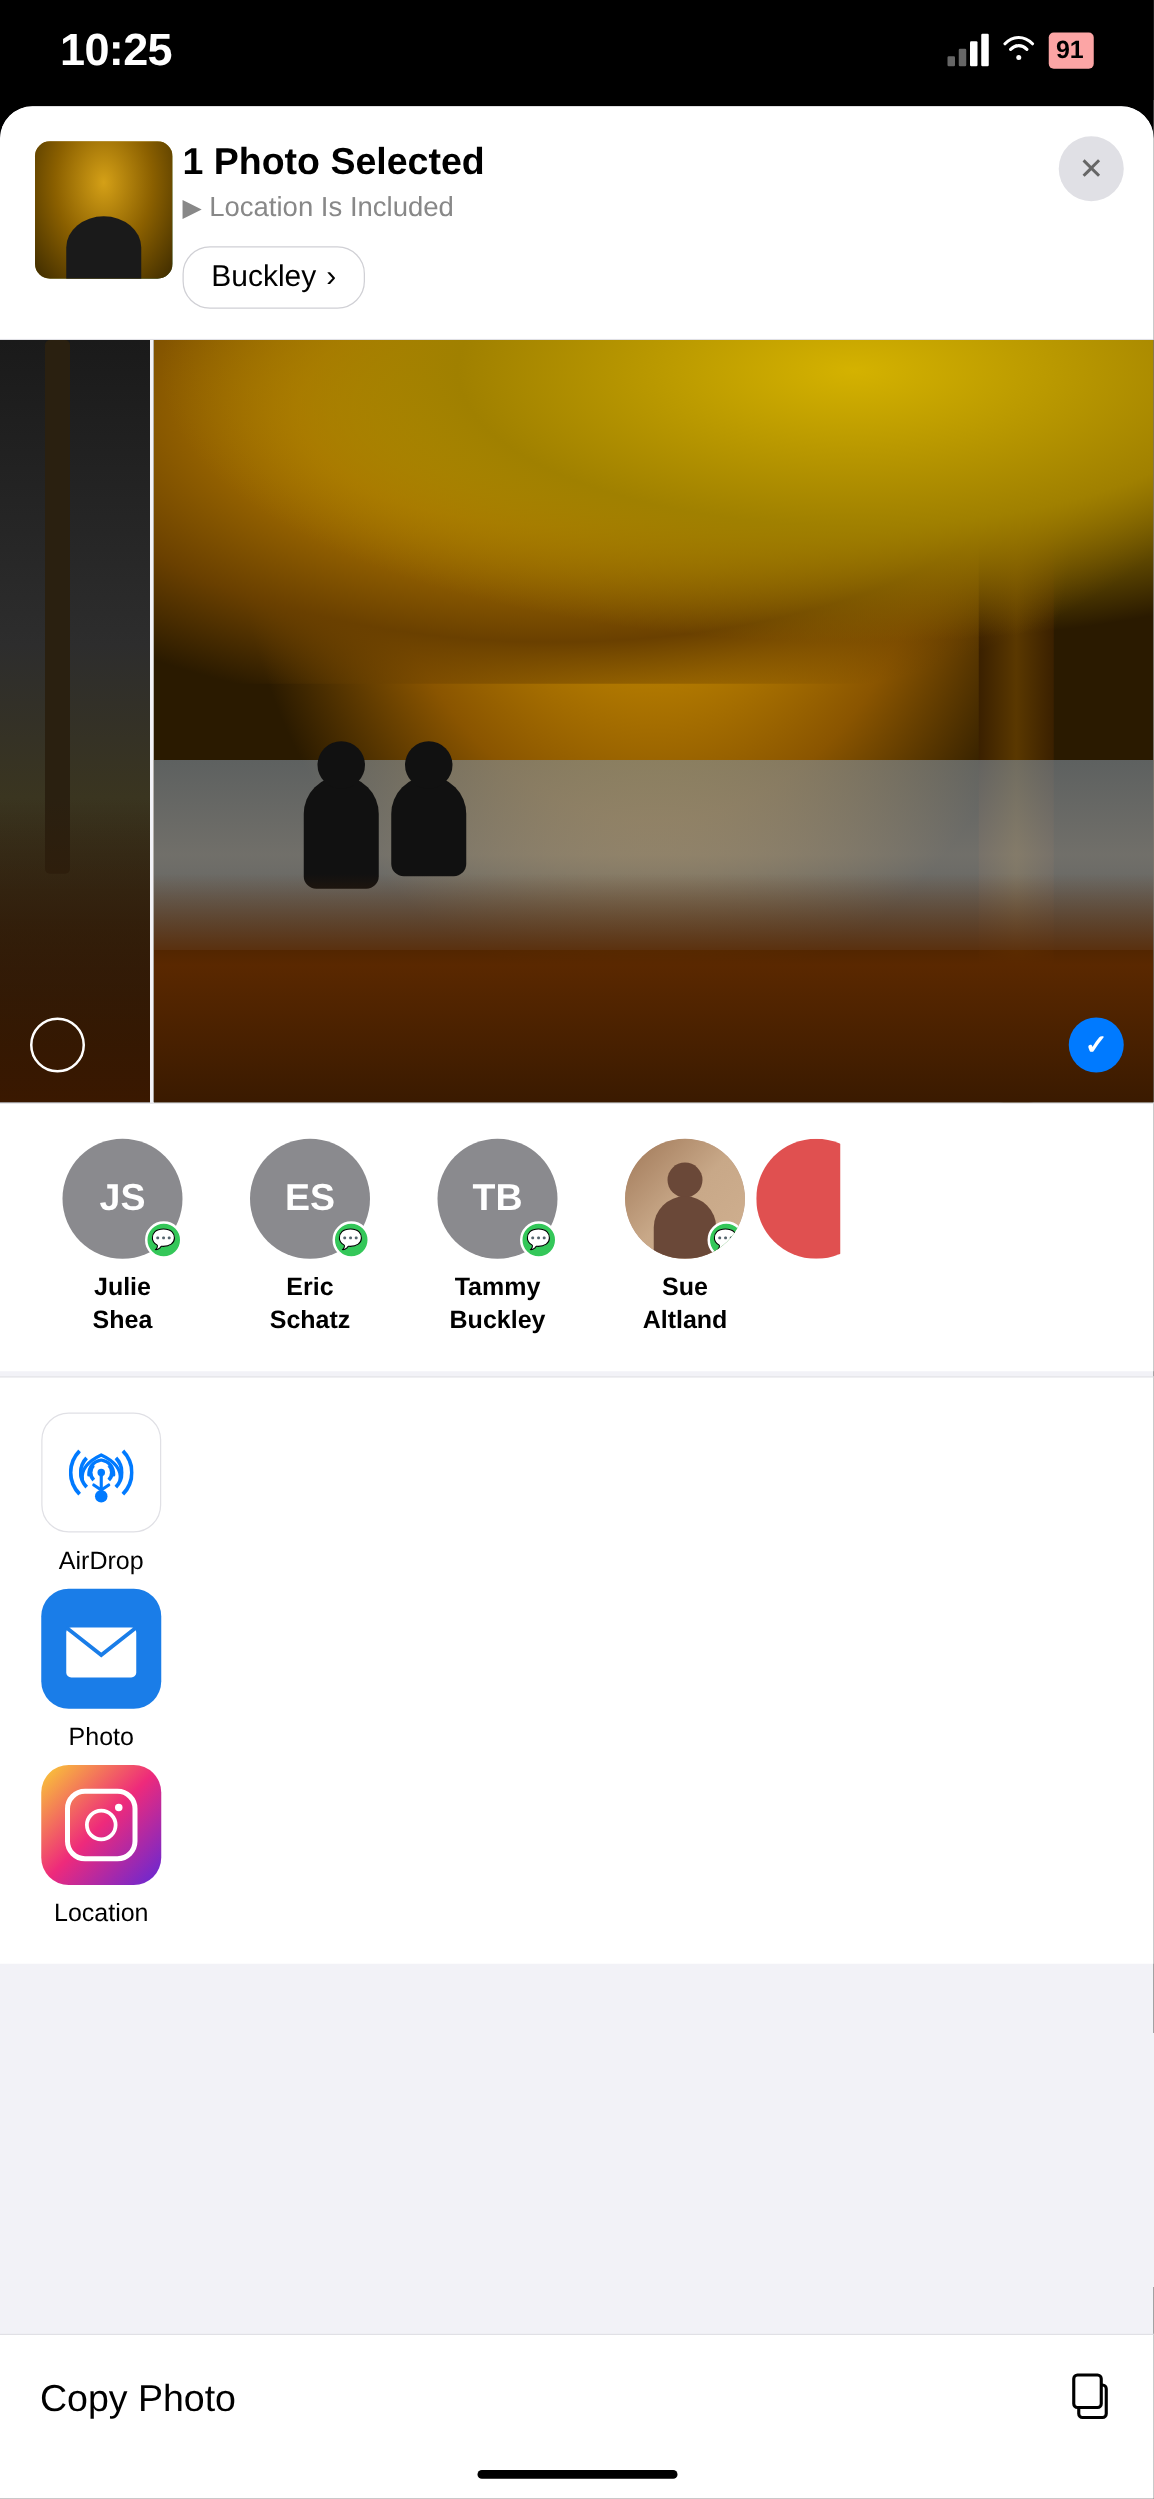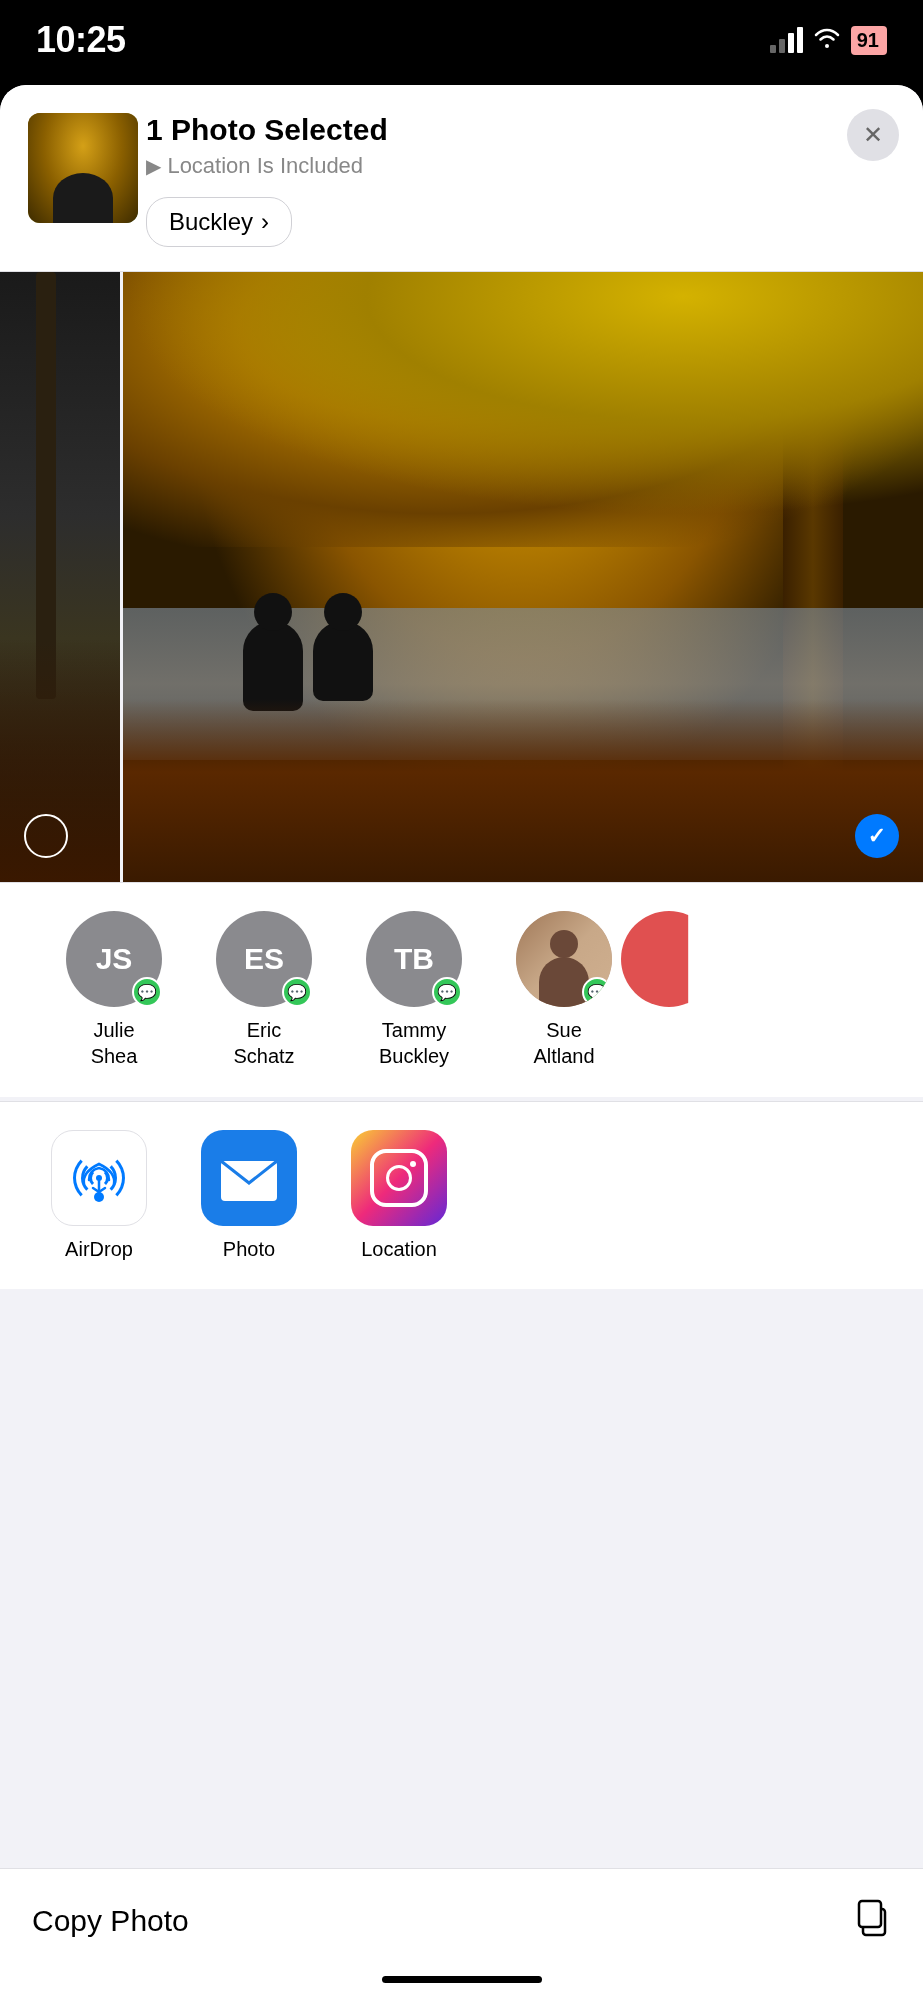--- a/index.html
+++ b/index.html
@@ -14,21 +14,21 @@
     }
 
     
     .status-bar {
       width: 100%;
       height: 80px;
       background: #000;
       display: flex;
       align-items: center;
       justify-content: space-between;
-      padding: 0 36px;
+      padding: 0 48px;
       position: relative;
       z-index: 10;
     }
     .status-time {
       color: #fff;
       font-size: 36px;
       font-weight: 600;
       letter-spacing: -0.5px;
     }
     .status-icons {
@@ -293,21 +293,21 @@
       border-top: 1px solid #e0e0e5;
       overflow-x: auto;
       overflow-y: hidden;
       white-space: nowrap;
       scrollbar-width: none;
     }
     .contacts-section::-webkit-scrollbar { display: none; }
     .contacts-row {
       display: flex;
       gap: 10px;
-      padding: 0 44px;
+      padding: 0 28px;
     }
     .contact-item {
       display: flex;
       flex-direction: column;
       align-items: center;
       gap: 10px;
       flex-shrink: 0;
       width: 140px;
       cursor: pointer;
     }
@@ -344,21 +344,21 @@
     .message-badge-icon {
       color: #fff;
       font-size: 16px;
     }
     .contact-name {
       font-size: 20px;
       color: #000;
       text-align: center;
       white-space: normal;
       line-height: 1.3;
-      font-weight: 400;
+      font-weight: 700;
     }
     .contact-avatar-photo {
       width: 100%;
       height: 100%;
       background: linear-gradient(135deg, #a07858 0%, #c8a888 50%, #d0b090 100%);
       position: relative;
       border-radius: 50%;
     }
     .person-silhouette {
       position: absolute;
@@ -402,21 +402,22 @@
       margin-top: 4px;
       overflow-x: auto;
       overflow-y: hidden;
       white-space: nowrap;
       scrollbar-width: none;
     }
     .apps-section::-webkit-scrollbar { display: none; }
     .apps-row {
       display: flex;
       gap: 10px;
-      padding: 0 29px;
+      padding: 0 11px;
+      flex-direction: column;
     }
     .app-item {
       display: flex;
       flex-direction: column;
       align-items: center;
       gap: 12px;
       flex-shrink: 0;
       width: 140px;
       cursor: pointer;
     }

